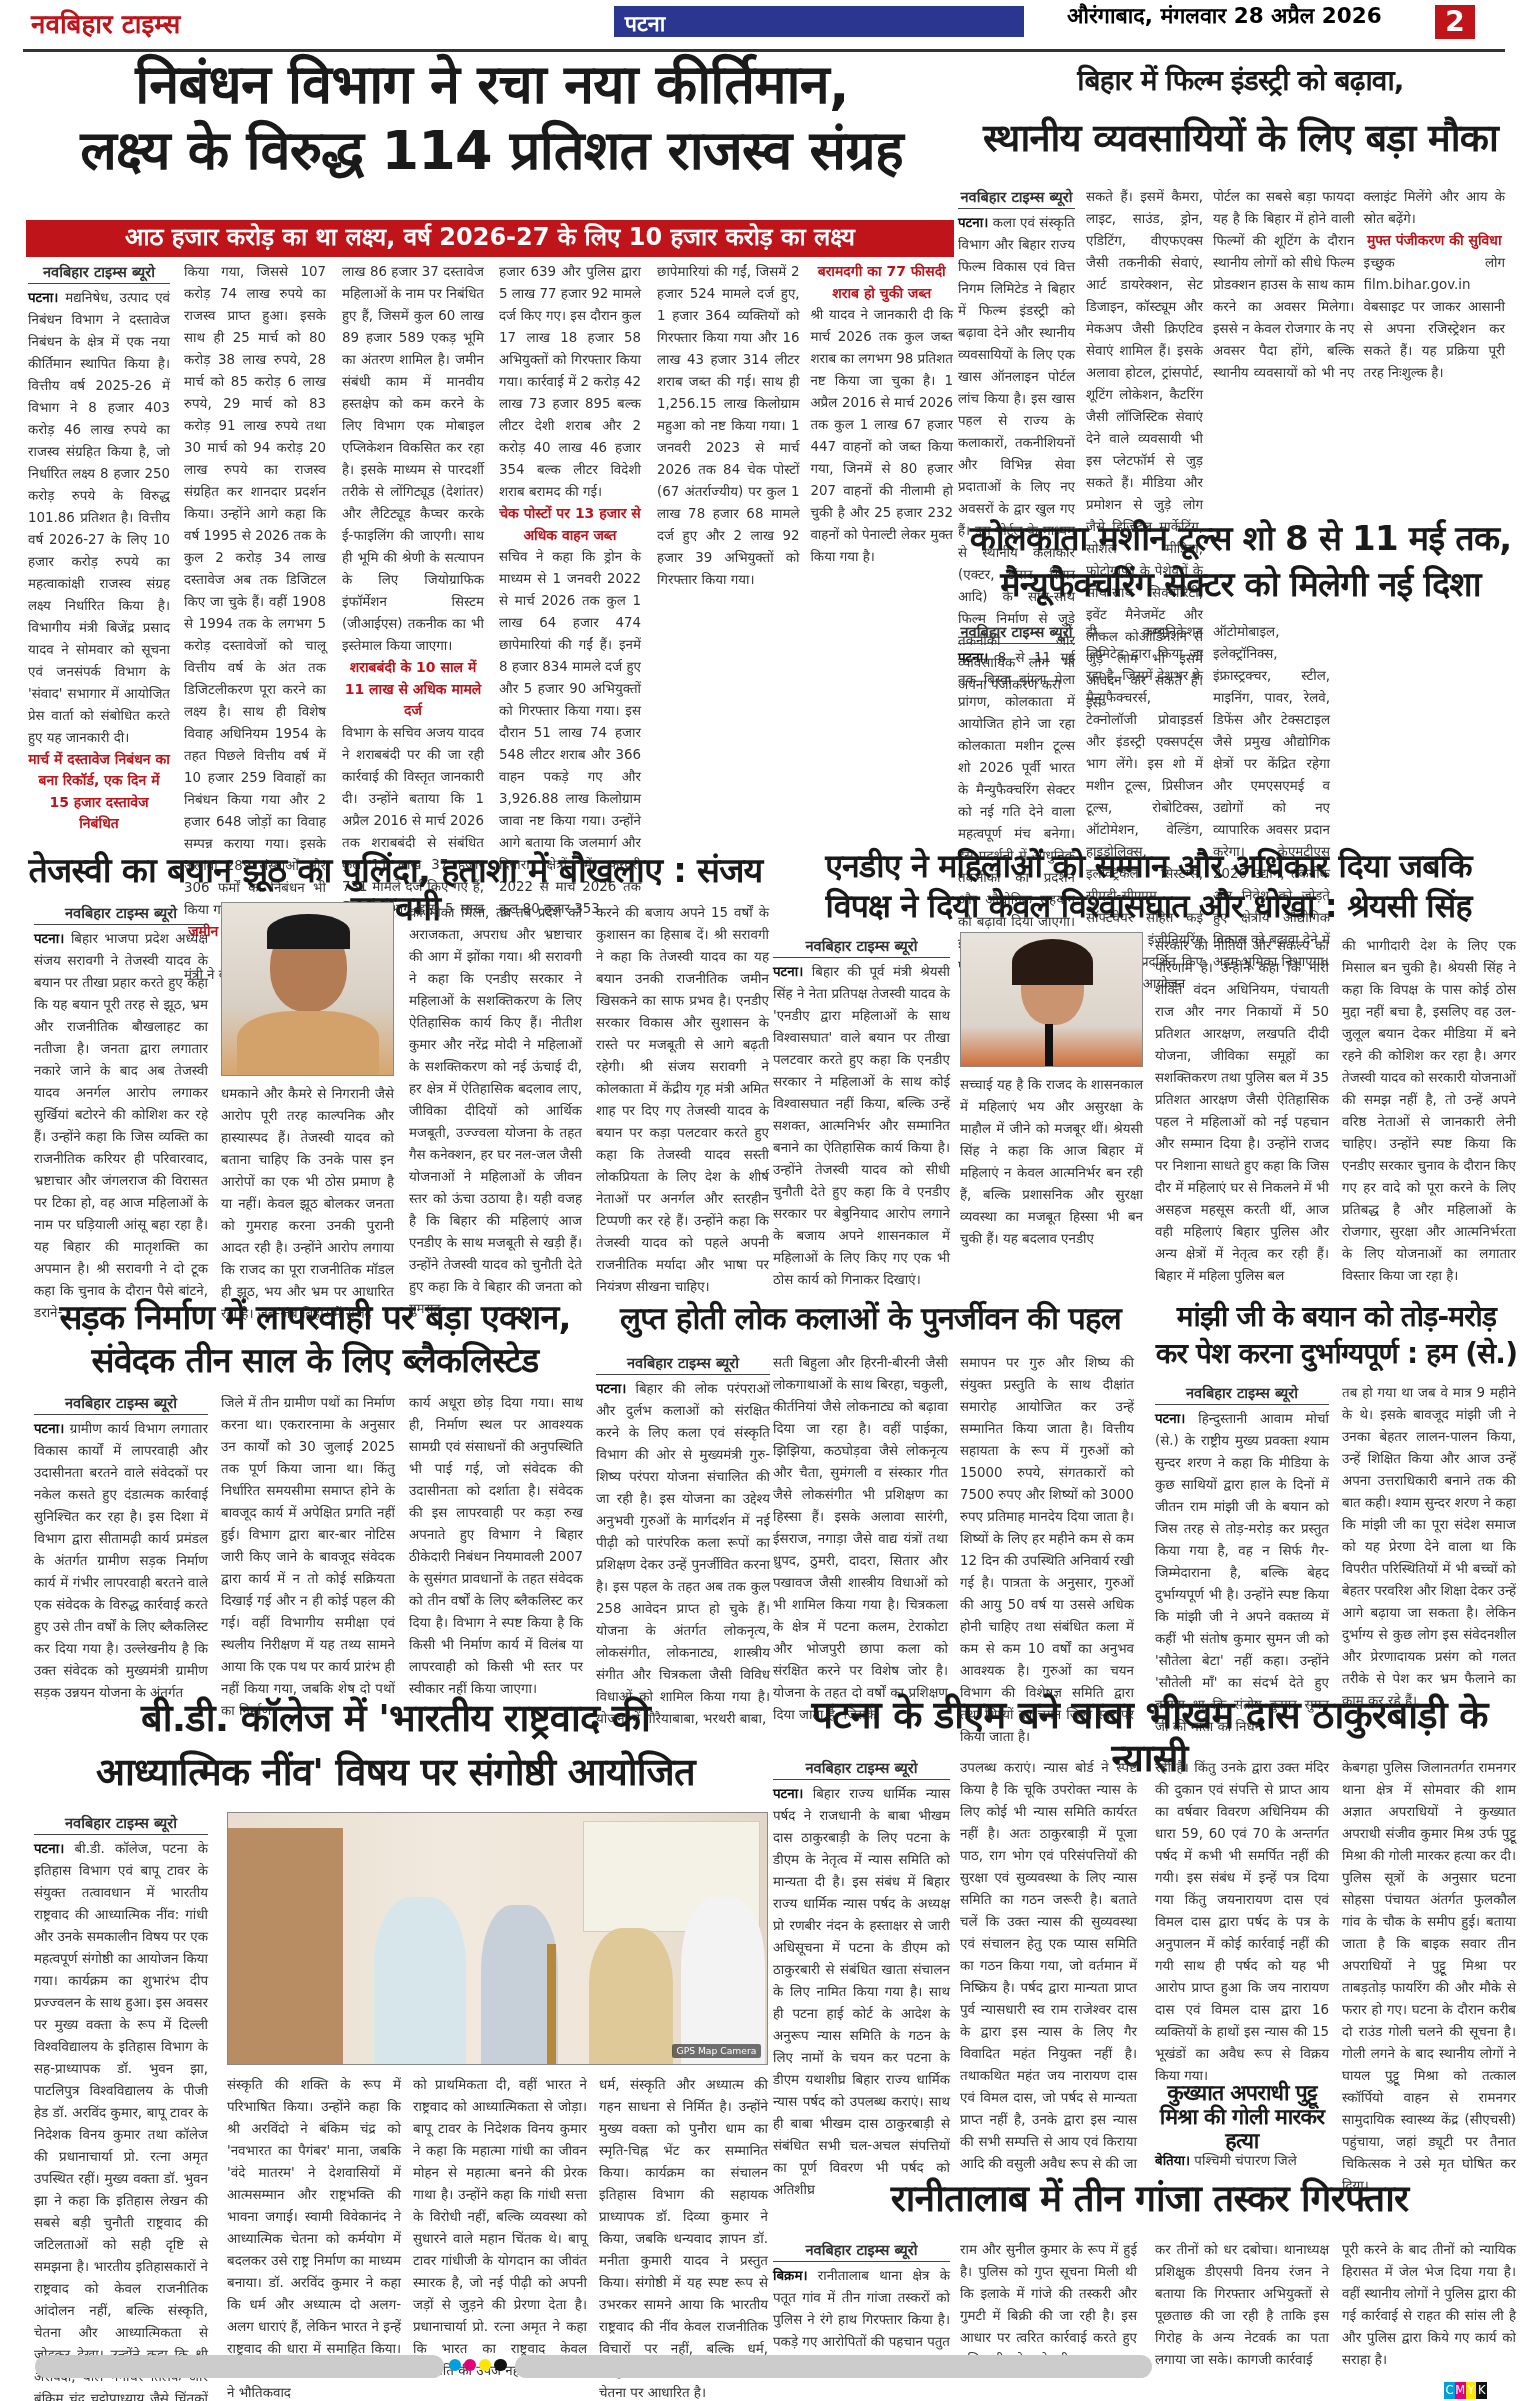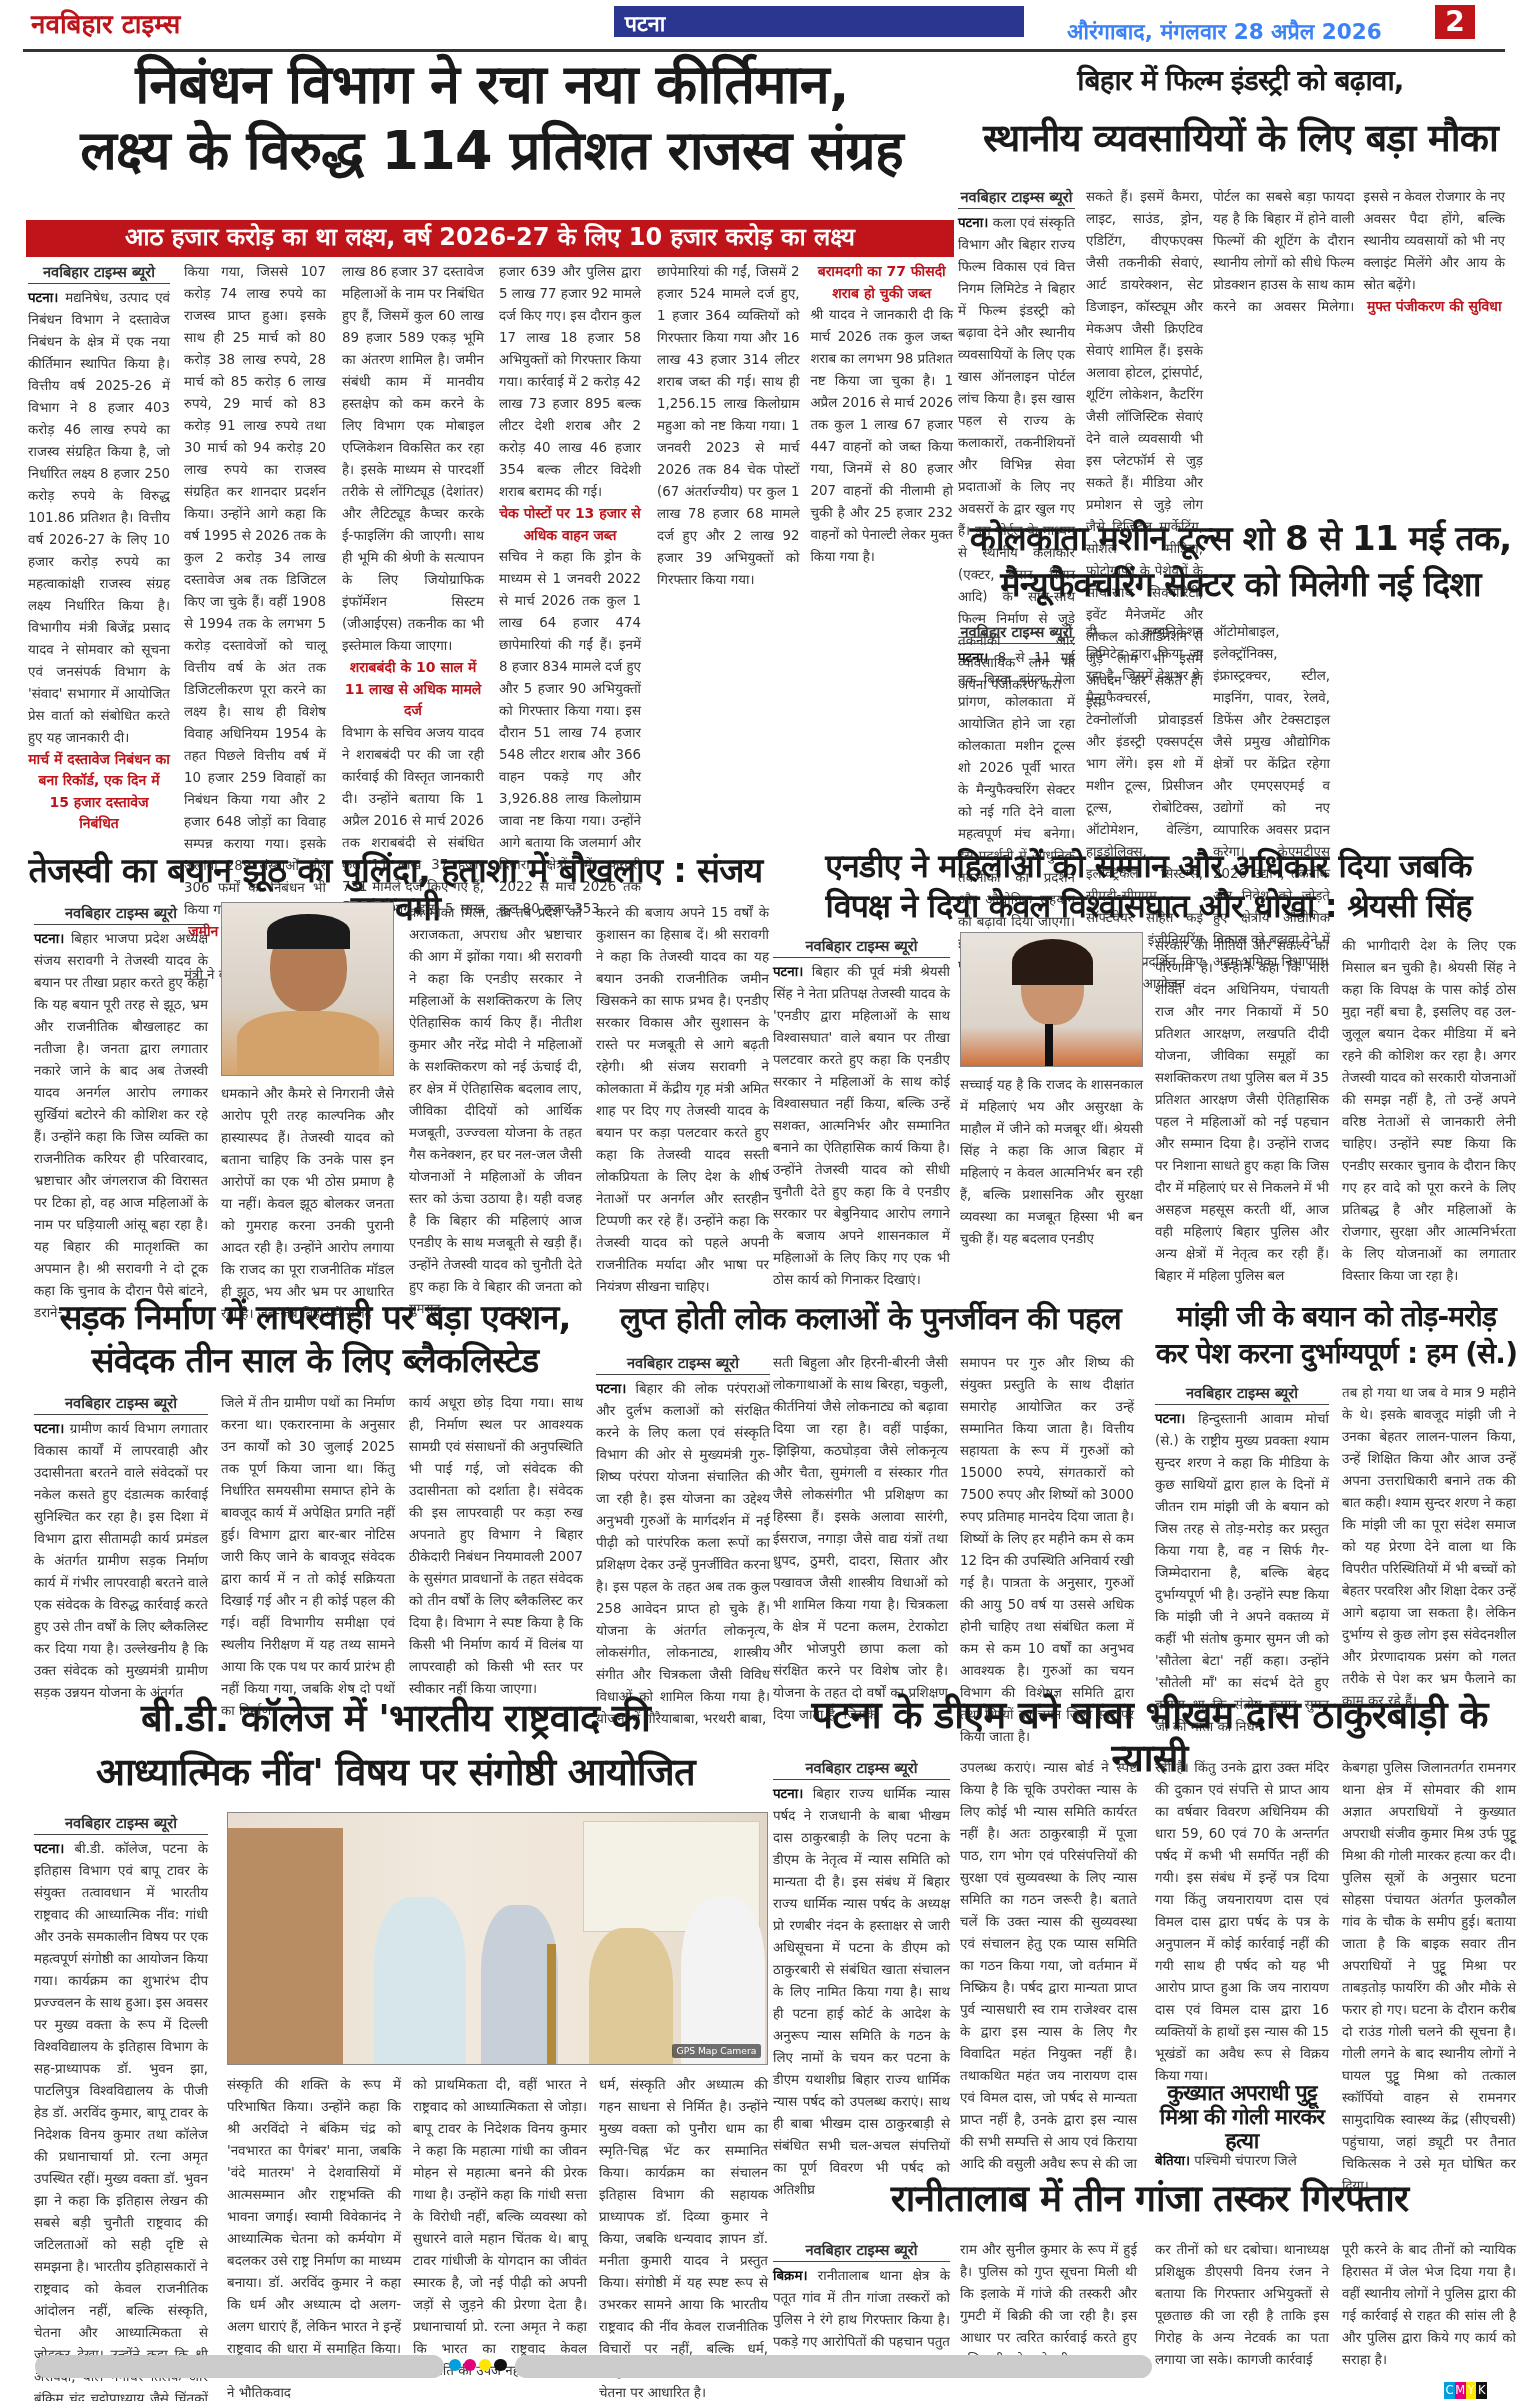--- a/index.html
+++ b/index.html
@@ -1,21 +1,21 @@
 <!DOCTYPE html>
 <html style="font-size:12.3px"><head>
 <meta charset="utf-8">
 <style>
 *{box-sizing:border-box;margin:0;padding:0}
 html,body{width:1536px;height:2401px;background:#fff;overflow:hidden}
 body{font-family:"DejaVu Sans",sans-serif;color:#222;position:relative}
 .abs{position:absolute}
 .masthead-logo{left:31px;top:4.6px;font-size:26px;font-weight:bold;color:#c0141b;letter-spacing:0}
 .city-box{left:614px;top:6.1px;width:410px;height:31px;background:#2b3690;color:#fff;font-size:21.5px;font-weight:bold;padding:1.5px 10.8px}
-.dateline{left:1067px;top:16px;font-size:21.5px;font-weight:bold;color:#3b82f6}
+.dateline{left:1067px;top:0;font-size:21.5px;font-weight:bold;color:#000000}
 .pgnum{left:1435px;top:4.6px;width:40px;height:34px;background:#c0141b;color:#fff;font-size:28px;font-weight:bold;text-align:center;line-height:34px}
 .rule{left:23px;right:31px;height:3.1px;background:#333}
 .hd{font-weight:bold;color:#1a1a1a;text-align:center;line-height:1.12;letter-spacing:-0.8px}
 .banner{background:#c0141b;color:#fff;font-weight:bold;text-align:center}
 .col{font-size:13.4px;line-height:22px;text-align:justify;color:#333}
 .byline{font-size:14.6px;font-weight:bold;text-align:center;border-bottom:1.5px solid #444;padding-bottom:1.5px;margin-bottom:3.1px;color:#333}
 .dl{font-weight:bold;color:#111}
 .sub{color:#c0141b;font-weight:bold;text-align:center;font-size:14px;line-height:21.5px}
 .photo{border:0.8px solid #888;overflow:hidden}
 .bar{height:23px;border-radius:11.5px;background:#ccc}
@@ -67,20 +67,21 @@
   <div class="abs" style="left:958px;top:186px;width:117px">
     <div class="byline">नवबिहार टाइम्स ब्यूरो</div>
     <div class="col"><span class="dl">पटना।</span> <span>कला एवं संस्कृति विभाग और बिहार राज्य फिल्म विकास एवं वित्त निगम लिमिटेड ने बिहार में फिल्म इंडस्ट्री को बढ़ावा देने और स्थानीय व्यवसायियों के लिए एक खास ऑनलाइन पोर्टल लांच किया है। इस खास पहल से राज्य के कलाकारों, तकनीशियनों और विभिन्न सेवा प्रदाताओं के लिए नए अवसरों के द्वार खुल गए हैं। इस पोर्टल के माध्यम से स्थानीय कलाकार (एक्टर, डांसर, सिंगर आदि) के साथ-साथ फिल्म निर्माण से जुड़े तकनीकी और व्यावसायिक लोग भी अपना पंजीकरण करा</span></div>
   </div>
   <div class="abs" style="left:1086px;top:186px;width:117px">
     <div class="col">सकते हैं। इसमें कैमरा, लाइट, साउंड, ड्रोन, एडिटिंग, वीएफएक्स जैसी तकनीकी सेवाएं, आर्ट डायरेक्शन, सेट डिजाइन, कॉस्ट्यूम और मेकअप जैसी क्रिएटिव सेवाएं शामिल हैं। इसके अलावा होटल, ट्रांसपोर्ट, शूटिंग लोकेशन, कैटरिंग जैसी लॉजिस्टिक सेवाएं देने वाले व्यवसायी भी इस प्लेटफॉर्म से जुड़ सकते हैं। मीडिया और प्रमोशन से जुड़े लोग जैसे डिजिटल मार्केटिंग, सोशल मीडिया, फोटोग्राफी के पेशेवरों के साथ-साथ सिक्योरिटी, इवेंट मैनेजमेंट और लोकल कोऑर्डिनेशन से जुड़े लोग भी इसमें आवेदन कर सकते हैं। इस</div>
   </div>
   <div class="abs" style="left:1213px;top:186px;width:292px;column-count:2;column-gap:9.2px">
     <div class="col">पोर्टल का सबसे बड़ा फायदा यह है कि बिहार में होने वाली फिल्मों की शूटिंग के दौरान स्थानीय लोगों को सीधे फिल्म प्रोडक्शन हाउस के साथ काम करने का अवसर मिलेगा। इससे न केवल रोजगार के नए अवसर पैदा होंगे, बल्कि स्थानीय व्यवसायों को भी नए क्लाइंट मिलेंगे और आय के स्रोत बढ़ेंगे।</div>
     <div class="sub">मुफ्त पंजीकरण की सुविधा</div>
+    <div class="col">इच्छुक लोग film.bihar.gov.in वेबसाइट पर जाकर आसानी से अपना रजिस्ट्रेशन कर सकते हैं। यह प्रक्रिया पूरी तरह निःशुल्क है।</div>
   </div>
 </section>
 
 <section>
   <div class="abs hd" style="left:960px;top:519px;width:561px;font-size:34px">कोलकाता मशीन टूल्स शो 8 से 11 मई तक,</div>
   <div class="abs hd" style="left:960px;top:565px;width:561px;font-size:34px">मैन्यूफैक्चरिंग सेक्टर को मिलेगी नई दिशा</div>
   <div class="abs" style="left:958px;top:621px;width:117px">
     <div class="byline">नवबिहार टाइम्स ब्यूरो</div>
     <div class="col"><span class="dl">पटना।</span> <span>8 से 11 मई तक बिस्वा बांग्ला मेला प्रांगण, कोलकाता में आयोजित होने जा रहा कोलकाता मशीन टूल्स शो 2026 पूर्वी भारत के मैन्युफैक्चरिंग सेक्टर को नई गति देने वाला महत्वपूर्ण मंच बनेगा। इस प्रदर्शनी में आधुनिक तकनीकों का प्रदर्शन और औद्योगिक सहयोग को बढ़ावा दिया जाएगा। इसका आयोजन के. एन्ड</span></div>
   </div>

